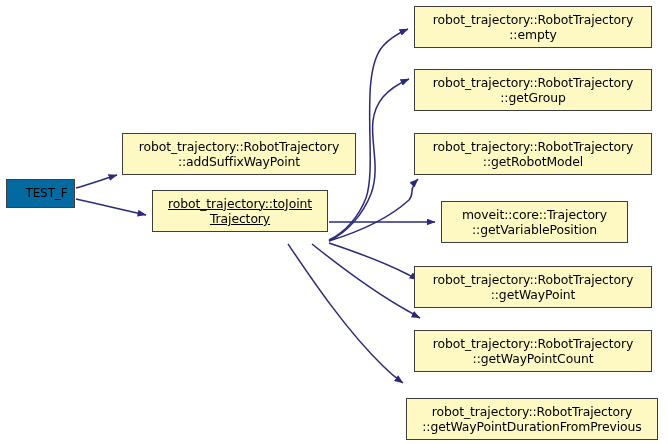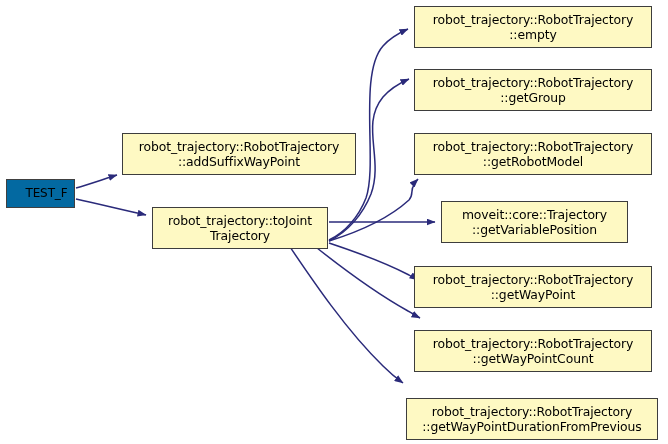--- a/index.html
+++ b/index.html
@@ -70,21 +70,21 @@
         <path d="M329,243 C356,252 386,263 409,275 C412,277 415,278 418,280" fill="none" stroke="#2a2a7a" stroke-width="1.5" marker-end="url(#arrowhead)"></path>
         <path d="M312,244 C337,264 372,291 408,311 C412,313 416,316 420,318" fill="none" stroke="#2a2a7a" stroke-width="1.5" marker-end="url(#arrowhead)"></path>
         <path d="M288,244 C313,281 346,330 383,366 C389,372 396,378 403,383" fill="none" stroke="#2a2a7a" stroke-width="1.5" marker-end="url(#arrowhead)"></path>
       </g>
   </svg>
 
   <div id="node-layer">
       <div class="node root" style="left: 6px; top: 179px; width: 69px; height: 29px;"><span class="node-label">TEST_F</span></div>
       <div class="node" style="left: 122px; top: 133px; width: 234px; height: 42px;"><span class="node-label">robot_trajectory::RobotTrajectory
 ::addSuffixWayPoint</span></div>
-      <div class="node" style="left: 152px; top: 207px; width: 176px; height: 42px;"><span class="node-label">robot_trajectory::toJoint
+      <div class="node" style="left: 152px; top: 190px; width: 176px; height: 42px; text-decoration: underline;"><span class="node-label">robot_trajectory::toJoint
 Trajectory</span></div>
       <div class="node" style="left: 414px; top: 6px; width: 238px; height: 42px;"><span class="node-label">robot_trajectory::RobotTrajectory
 ::empty</span></div>
       <div class="node" style="left: 414px; top: 69px; width: 238px; height: 42px;"><span class="node-label">robot_trajectory::RobotTrajectory
 ::getGroup</span></div>
       <div class="node" style="left: 414px; top: 133px; width: 238px; height: 42px;"><span class="node-label">robot_trajectory::RobotTrajectory
 ::getRobotModel</span></div>
       <div class="node" style="left: 441px; top: 201px; width: 187px; height: 42px;"><span class="node-label">moveit::core::Trajectory
 ::getVariablePosition</span></div>
       <div class="node" style="left: 414px; top: 266px; width: 238px; height: 42px;"><span class="node-label">robot_trajectory::RobotTrajectory

